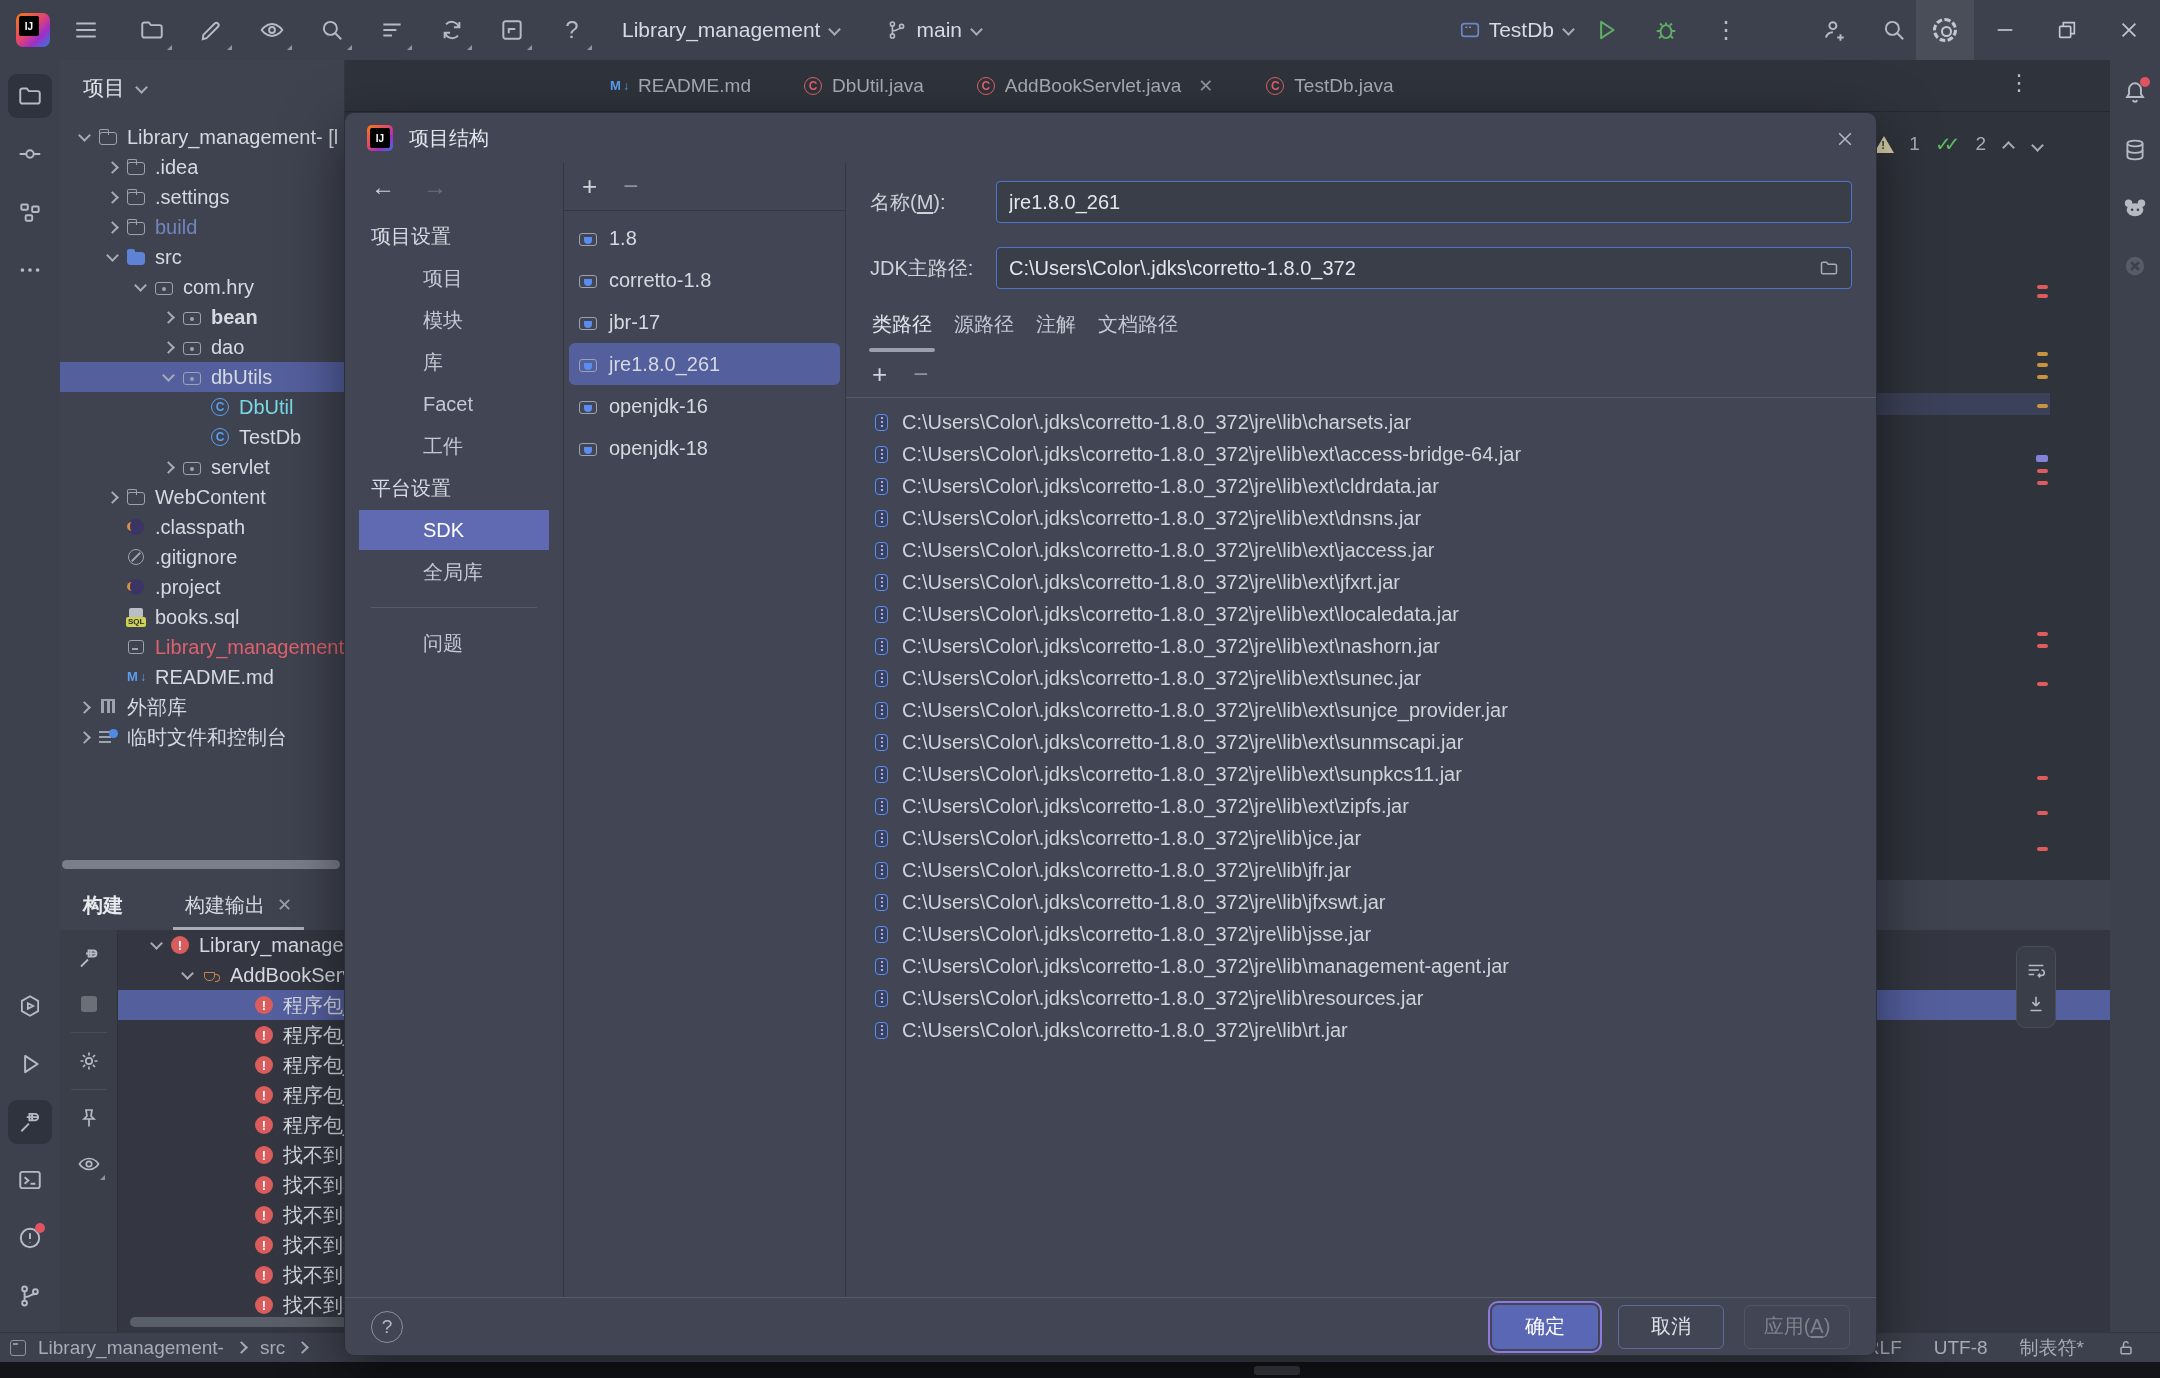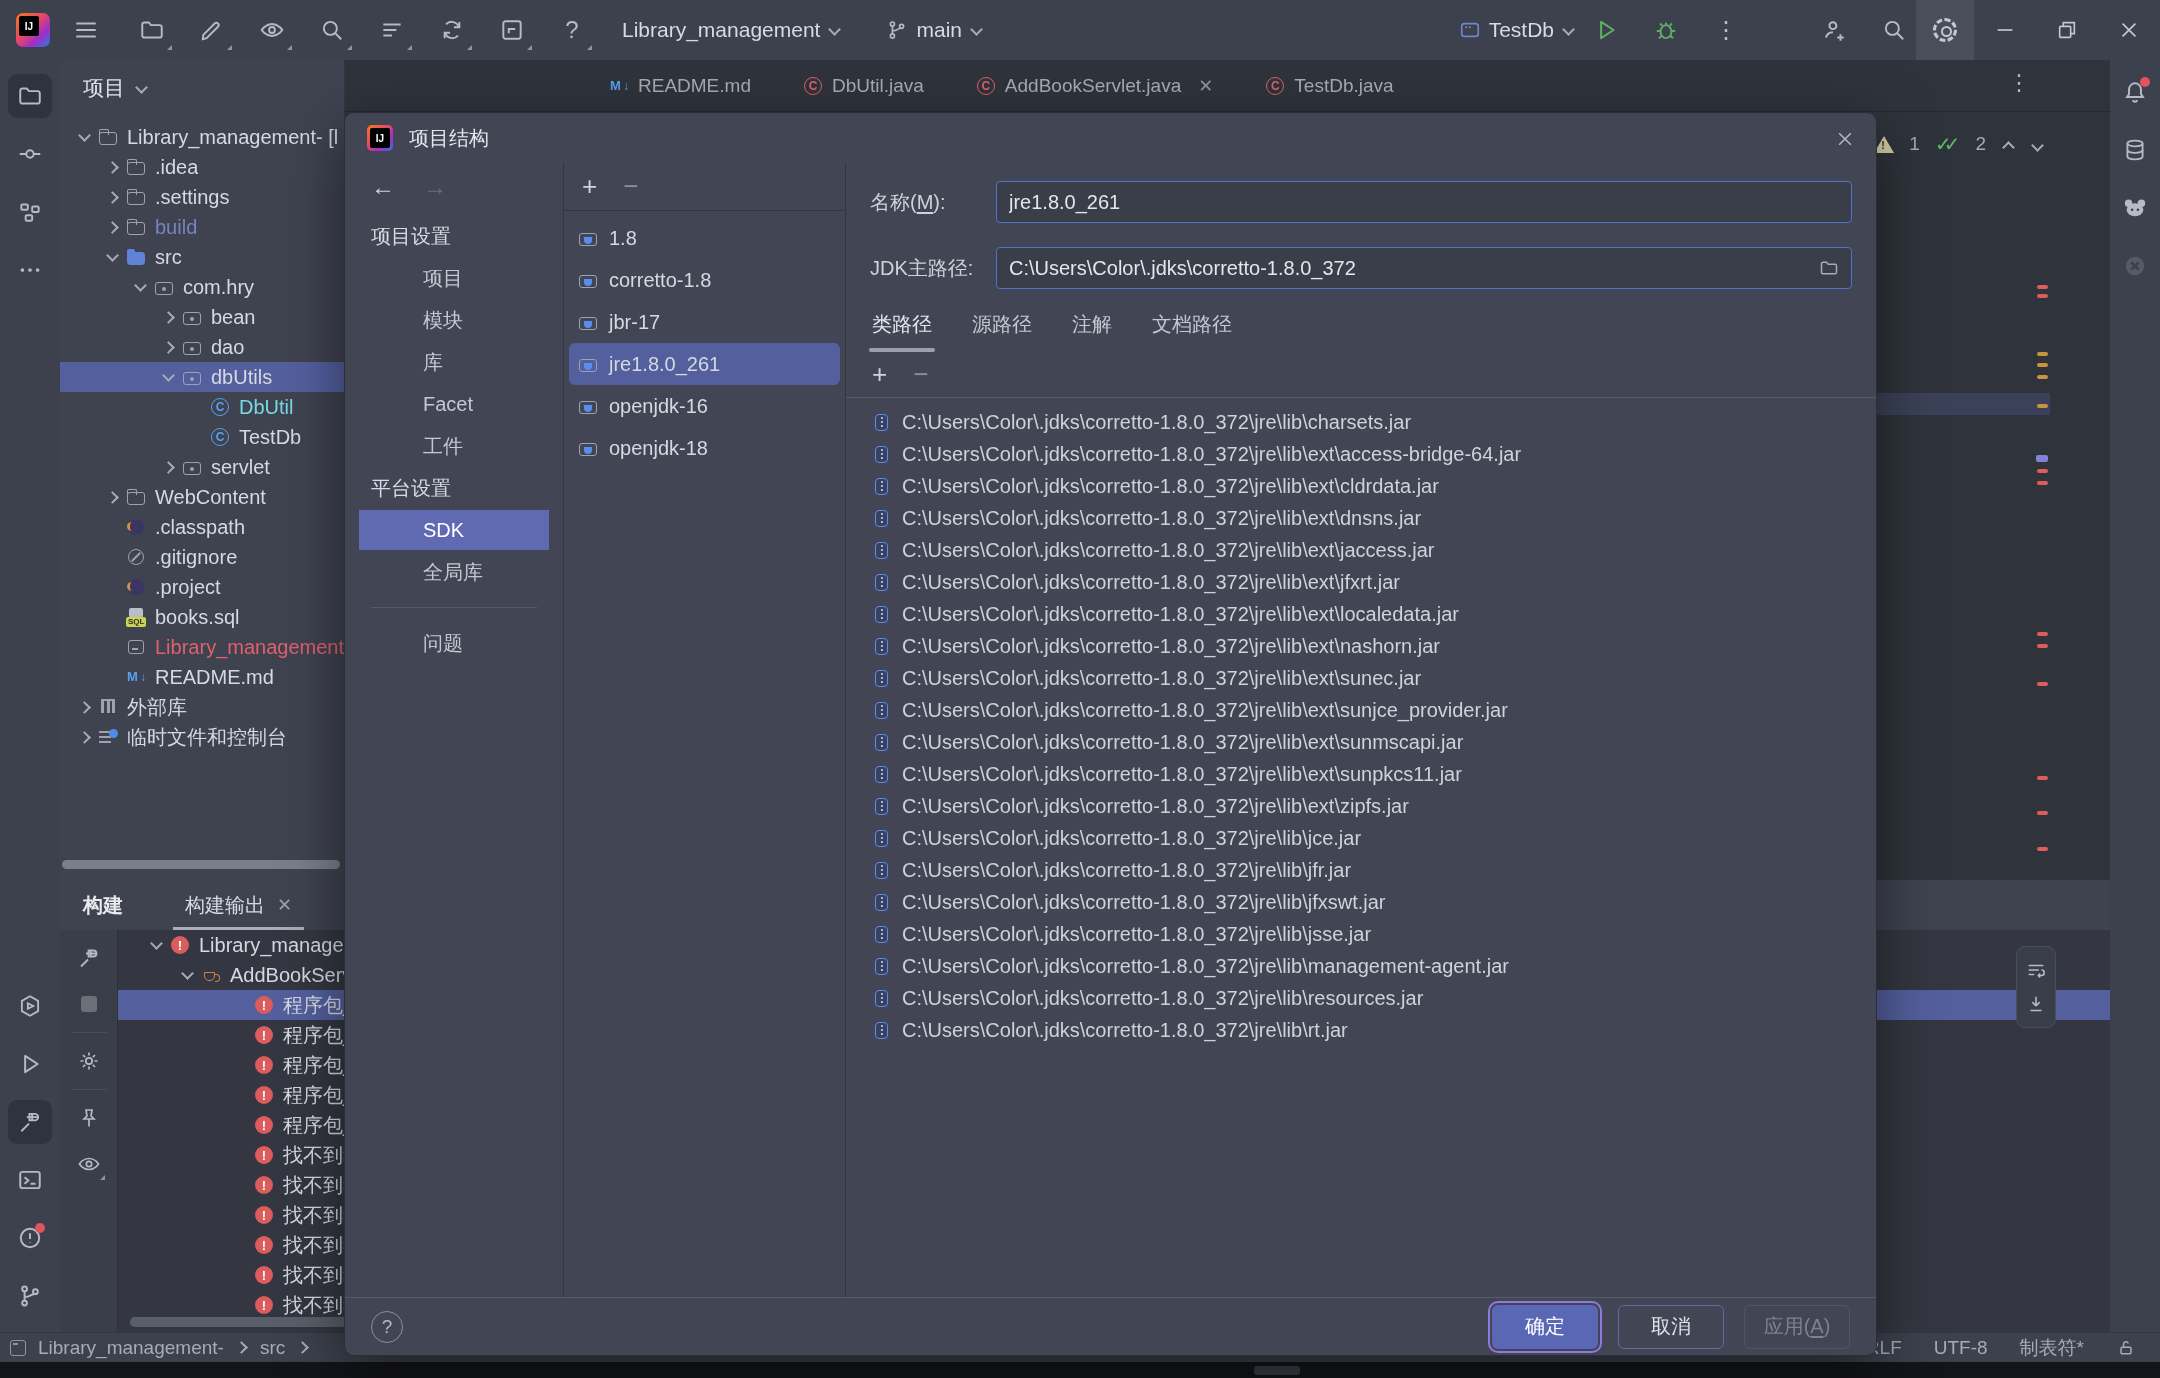--- a/index.html
+++ b/index.html
@@ -144,21 +144,21 @@
   .mid-tools{height:48px;border-bottom:1px solid #34373f;display:flex;align-items:center;gap:26px;padding-left:18px;font-size:26px}
   .plus{color:#cfd3db}.minus{color:#8b9099}
   .sdk-row{height:42px;display:flex;align-items:center;padding:0 14px;font-size:20px;color:#d5d9e0;gap:2px}
   .sdk-row.sel{background:#545f9e;border-radius:6px;margin:0 5px;padding:0 9px}
   .dlg-right{flex:1;display:flex;flex-direction:column;min-width:0;padding-top:18px}
   .frow{display:flex;align-items:center;margin:0 24px 24px 24px}
   .frow .flabel{flex:none;width:126px;font-size:20px;color:#ced2d9}
   .u{text-decoration:underline;text-underline-offset:3px}
   .inputbox{flex:1;height:42px;background:#3a3e49;border:1px solid #4f74c9;border-radius:4px;display:flex;align-items:center;padding:0 12px;gap:8px}
   .inputbox input{flex:1;background:transparent;border:none;outline:none;color:#e3e6ec;font-size:20px;font-family:inherit}
-  .cfg-tabs{display:flex;gap:40px;padding:4px 0 0 26px}
+  .cfg-tabs{display:flex;gap:22px;padding:4px 0 0 26px}
   .cfg-tab{position:relative;padding-bottom:14px;font-size:20px;color:#c3c8d2}
   .cfg-tab.active{color:#e3e6ec}
   .cfg-tab.active::after{content:"";position:absolute;left:-3px;right:-3px;bottom:0;height:4px;background:#9aa1ad;border-radius:2px}
   .list-tools{height:46px;display:flex;align-items:center;gap:26px;padding-left:26px;font-size:26px;border-bottom:1px solid #565b66}
   .jar-list{flex:1;padding-top:8px;overflow:hidden}
   .jar-row{height:32px;display:flex;align-items:center;padding-left:26px;font-size:20px;color:#ced2d9;white-space:nowrap}
   .jar-row .ico{width:19px;height:19px;margin-right:11px}
   .dlg-footer{height:58px;border-top:1px solid #565b66;display:flex;align-items:center;padding:0 26px;gap:20px}
   .help{width:32px;height:32px;border:1.8px solid #8b9099;border-radius:50%;color:#b6bac3;font-size:19px;display:flex;align-items:center;justify-content:center}
   .fspacer{flex:1}
@@ -510,21 +510,21 @@
           <span class="ico i-folder-b"></span>
           <span class="lbl">src</span>
         </div>
 
         <div class="row sq" style="padding-left: 72px;">
           <span class="chev chev-down"></span>
           <span class="ico i-pkg"></span>
           <span class="lbl">com.hry</span>
         </div>
 
-        <div class="row" style="padding-left: 100px;">
+        <div class="row" style="padding-left: 100px; font-weight: bold;">
           <span class="chev chev-right"></span>
           <span class="ico i-pkg"></span>
           <span class="lbl">bean</span>
         </div>
 
         <div class="row" style="padding-left: 100px;">
           <span class="chev chev-right"></span>
           <span class="ico i-pkg"></span>
           <span class="lbl">dao</span>
         </div>

